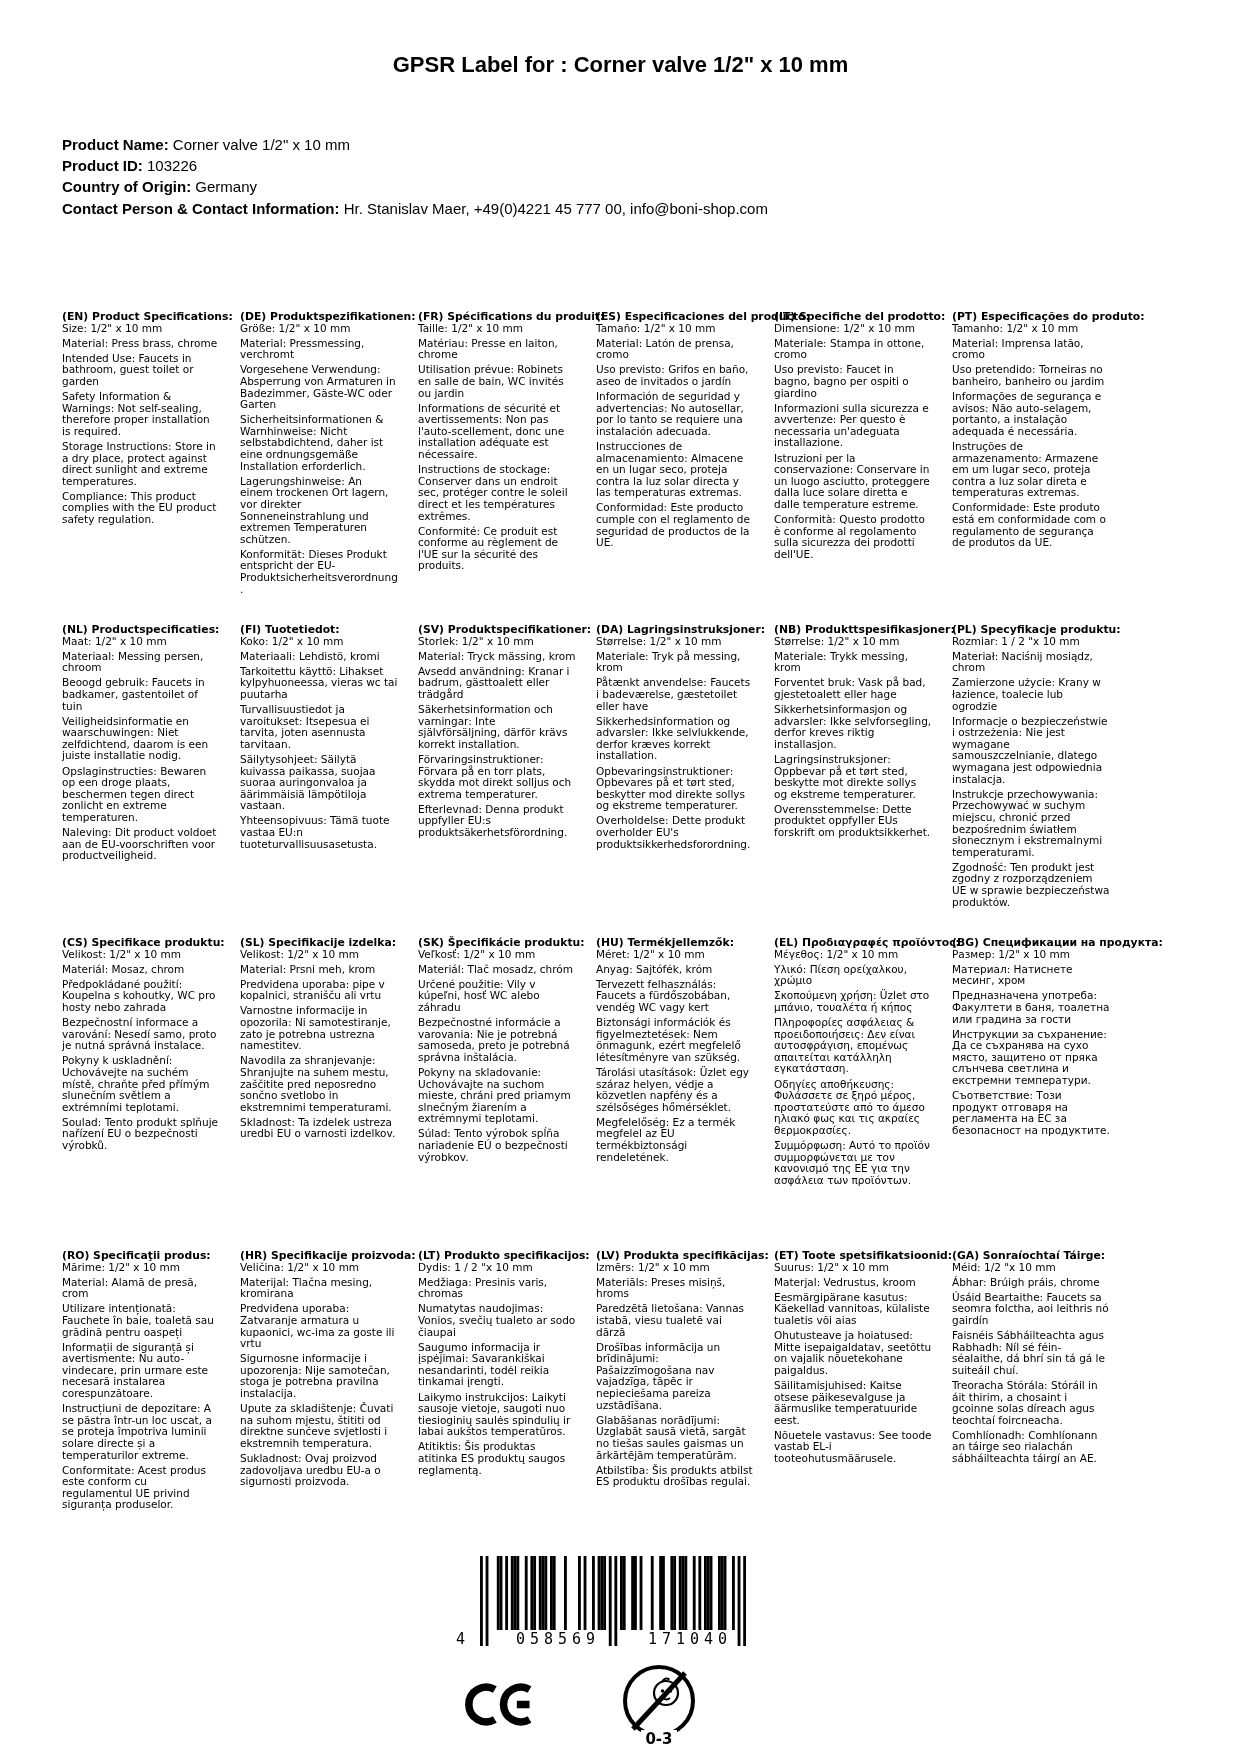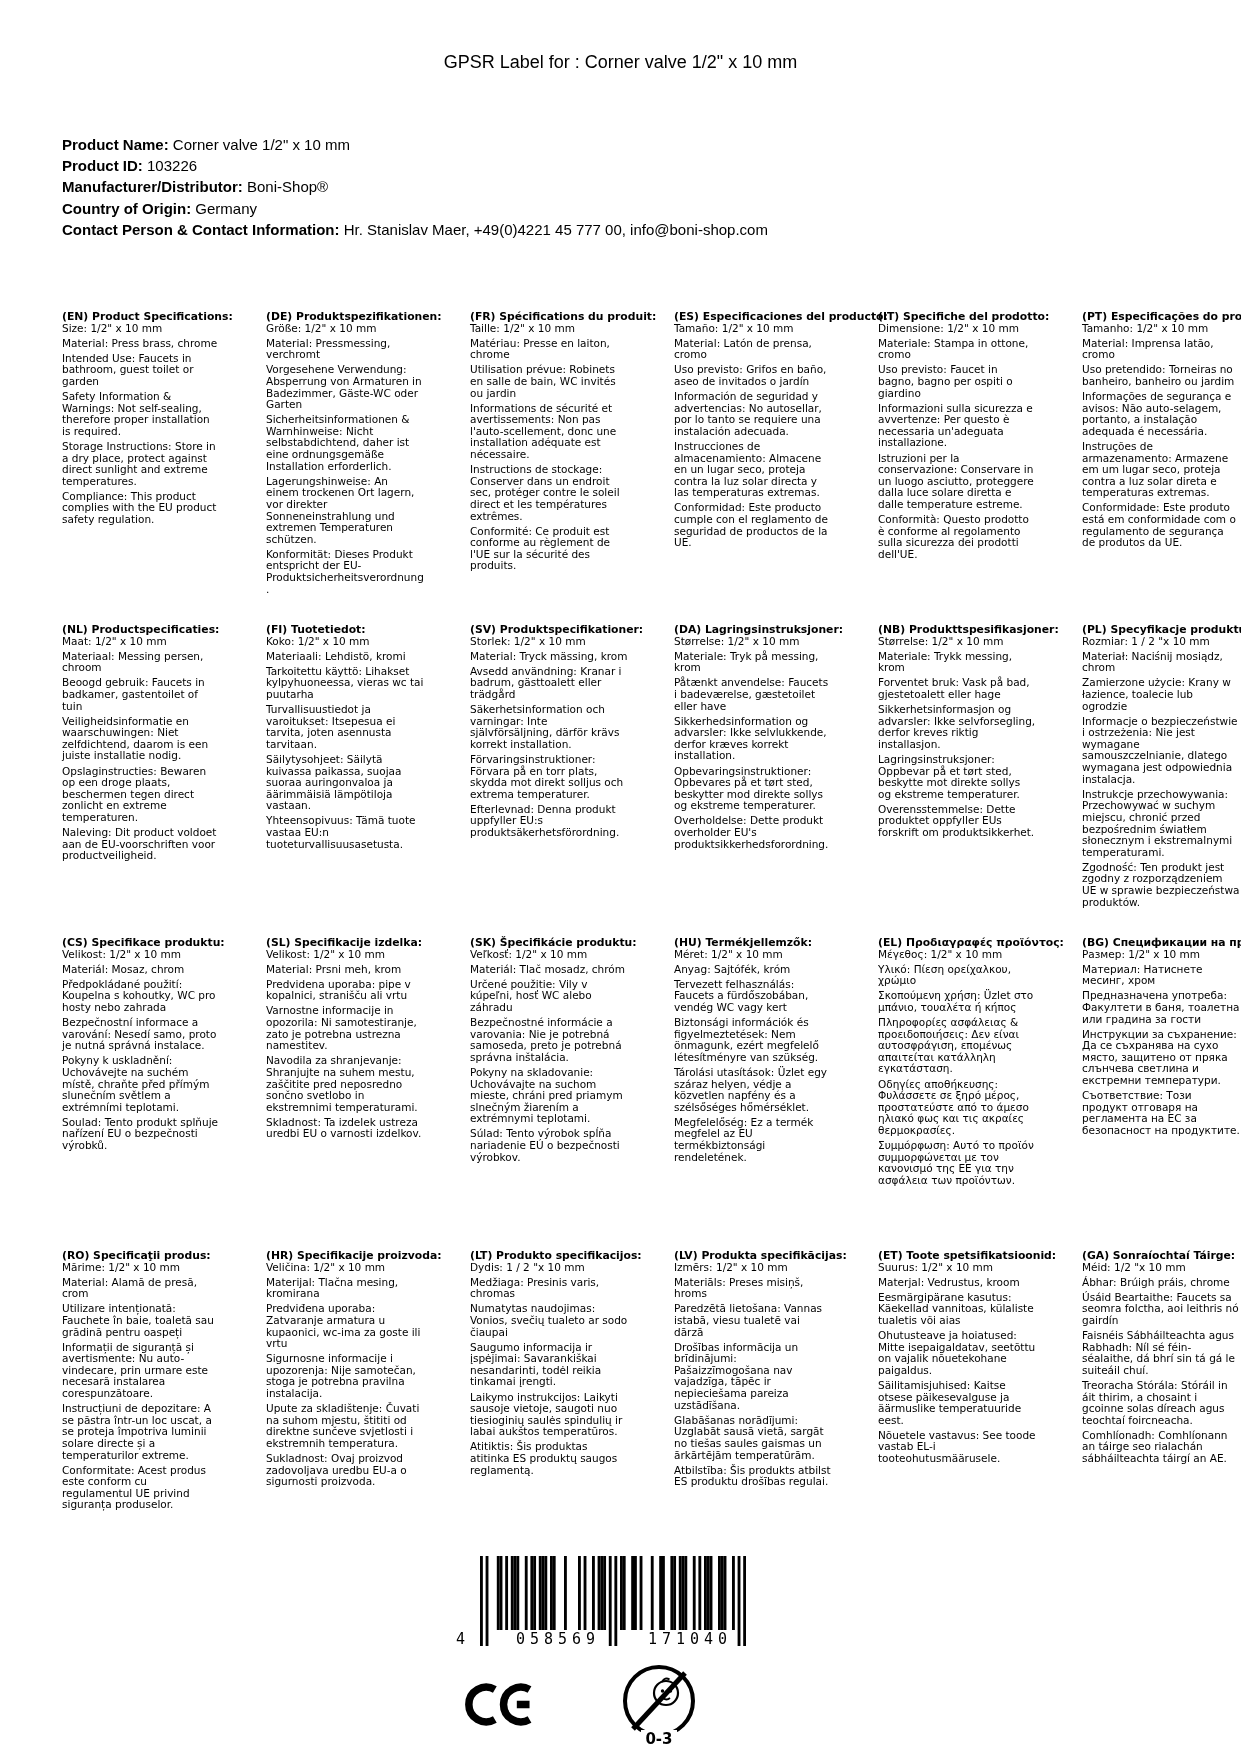--- a/index.html
+++ b/index.html
@@ -1,27 +1,27 @@
 <!DOCTYPE html>
 <html><head>
 <meta charset="utf-8">
 <style>
   html,body { margin:0; padding:0; background:#888; }
   .page { position:relative; width:1241px; height:1754px; margin:0 auto; background:#ffffff; color:#000; overflow:hidden; }
 
   .title { position:absolute; left:0; right:0; top:52px; text-align:center;
-           font-family:"Liberation Sans",sans-serif; font-weight:normal; font-size:18px; }
+           font-family:"Liberation Sans",sans-serif; font-weight:bold; font-size:22px; }
 
   .product-info { position:absolute; left:62px; top:134px;
                   font-family:"Liberation Sans",sans-serif; font-size:15px; }
   .info-row { height:21.2px; line-height:21.2px; white-space:nowrap; }
   .info-label { font-weight:bold; }
 
   .lang-grid { position:absolute; left:62px; top:311px;
-               display:grid; grid-template-columns:repeat(6,158px); column-gap:46px;
+               display:grid; grid-template-columns:repeat(6,158px); column-gap:20px;
                grid-auto-rows:313px;
                font-family:"DejaVu Sans",sans-serif; font-size:10.5px; line-height:11.6px; }
   .lang-block { overflow:visible; }
   .lang-heading { font-weight:bold; white-space:nowrap; font-size:10.8px; }
   .lang-para { margin:3.5px 0 0 0; overflow-wrap:break-word; }
   .lang-heading + .lang-para { margin-top:0; }
 
   .barcode { position:absolute; left:440px; top:1556px; width:330px; height:104px; }
   .bars { position:absolute; left:40px; top:0; }
   .bars rect { fill:#000; }
@@ -45,23 +45,20 @@
   <div class="product-info">
   <div class="info-row">
     <span class="info-label">Product Name:</span><span class="info-value">&nbsp;Corner valve 1/2" x 10 mm</span>
   </div>
 
   <div class="info-row">
     <span class="info-label">Product ID:</span><span class="info-value">&nbsp;103226</span>
   </div>
 
 
-  <div class="info-row">
-    <span class="info-label">Manufacturer/Distributor:</span><span class="info-value">&nbsp;Boni-Shop®</span>
-  </div>
 
   <div class="info-row">
     <span class="info-label">Country of Origin:</span><span class="info-value">&nbsp;Germany</span>
   </div>
 
   <div class="info-row">
     <span class="info-label">Contact Person &amp; Contact Information:</span><span class="info-value">&nbsp;Hr. Stanislav Maer, +49(0)4221 45 777 00, info@boni-shop.com</span>
   </div>
 </div>
 

